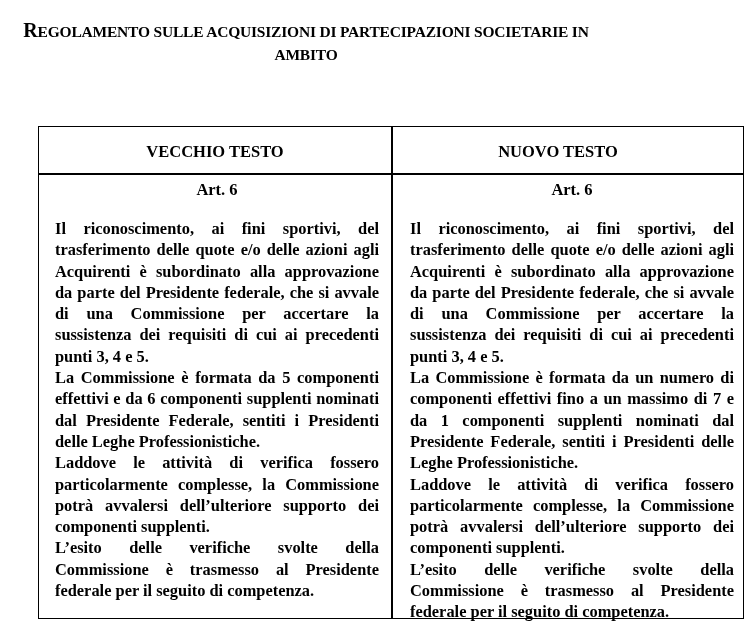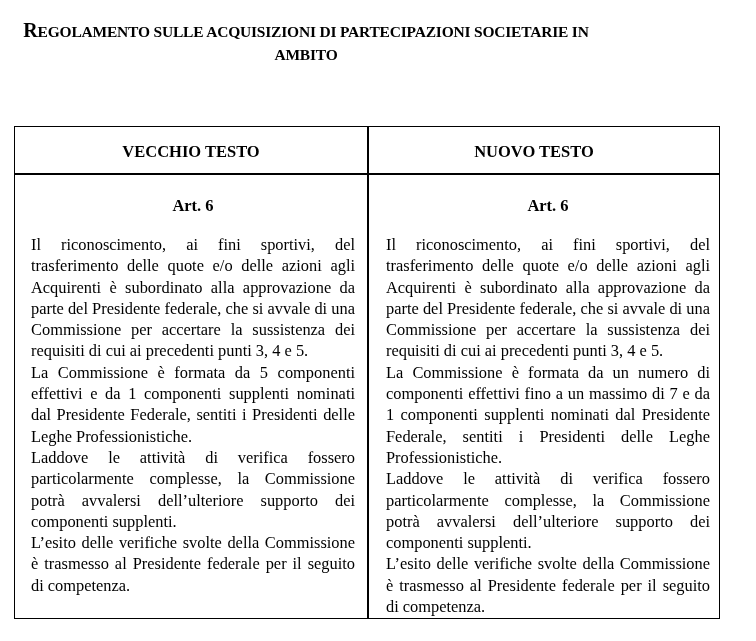--- a/index.html
+++ b/index.html
@@ -27,21 +27,21 @@
       letter-spacing: -0.2px;
     }
     .doc-title .title-line {
       display: block;
     }
     .doc-title .cap-first {
       font-size: 20px;
     }
     .compare-table {
       position: absolute;
-      left: 14px;
+      left: 38px;
       top: 126px;
       width: 706px;
       height: 493px;
       border: 1.5px solid #000;
       box-sizing: border-box;
     }
     .col-divider {
       position: absolute;
       left: 352px;
       top: 0;
@@ -74,47 +74,48 @@
       width: 324px;
       font-size: 16.4px;
       line-height: 21.3px;
     }
     .col-body.left { left: 16px; }
     .col-body.right { left: 371px; }
     .art-heading {
       text-align: center;
       font-weight: bold;
       font-size: 16.5px;
-      margin-top: 20px;
+      margin-top: 4px;
       margin-bottom: 17px;
       line-height: 22px;
     }
     .para {
       text-align: justify;
       margin: 0;
+      font-weight: bold;
     }
   </style>
 </head>
 <body>
 
 <div class="doc-title">
   <span class="title-line"><span class="cap-first">R</span><span>EGOLAMENTO SULLE ACQUISIZIONI DI PARTECIPAZIONI SOCIETARIE IN AMBITO</span></span>
 </div>
 
 <div class="compare-table">
   <div class="col-divider"></div>
   <div class="header-divider"></div>
 
   <div class="col-header left">VECCHIO TESTO</div>
   <div class="col-header right">NUOVO TESTO</div>
 
   <div class="col-body left">
     <div class="art-heading">Art. 6</div>
     <p class="para">Il riconoscimento, ai fini sportivi, del trasferimento delle quote e/o delle azioni agli Acquirenti è subordinato alla approvazione da parte del Presidente federale, che si avvale di una Commissione per accertare la sussistenza dei requisiti di cui ai precedenti punti 3, 4 e 5.</p>
-    <p class="para">La Commissione è formata da 5 componenti effettivi e da 1 componenti supplenti nominati dal Presidente Federale, sentiti i Presidenti delle Leghe Professionistiche.</p>
+    <p class="para">La Commissione è formata da 5 componenti effettivi e da 6 componenti supplenti nominati dal Presidente Federale, sentiti i Presidenti delle Leghe Professionistiche.</p>
     <p class="para">Laddove le attività di verifica fossero particolarmente complesse, la Commissione potrà avvalersi dell’ulteriore supporto dei componenti supplenti.</p>
     <p class="para">L’esito delle verifiche svolte della Commissione è trasmesso al Presidente federale per il seguito di competenza.</p>
   </div>
 
   <div class="col-body right">
     <div class="art-heading">Art. 6</div>
     <p class="para">Il riconoscimento, ai fini sportivi, del trasferimento delle quote e/o delle azioni agli Acquirenti è subordinato alla approvazione da parte del Presidente federale, che si avvale di una Commissione per accertare la sussistenza dei requisiti di cui ai precedenti punti 3, 4 e 5.</p>
     <p class="para">La Commissione è formata da un numero di componenti effettivi fino a un massimo di 7 e da 1 componenti supplenti nominati dal Presidente Federale, sentiti i Presidenti delle Leghe Professionistiche.</p>
     <p class="para">Laddove le attività di verifica fossero particolarmente complesse, la Commissione potrà avvalersi dell’ulteriore supporto dei componenti supplenti.</p>
     <p class="para">L’esito delle verifiche svolte della Commissione è trasmesso al Presidente federale per il seguito di competenza.</p>

